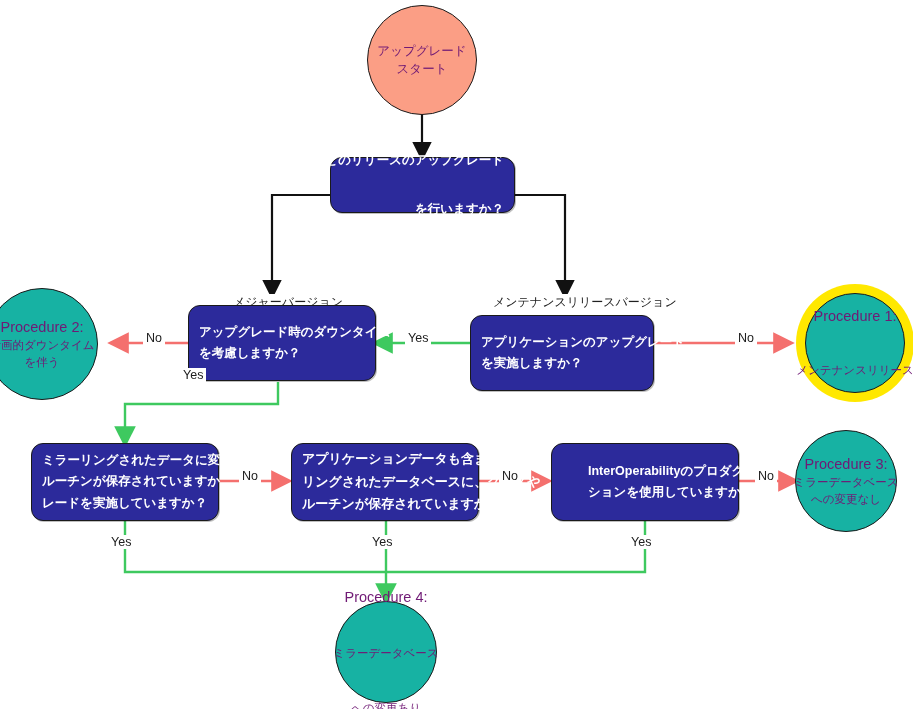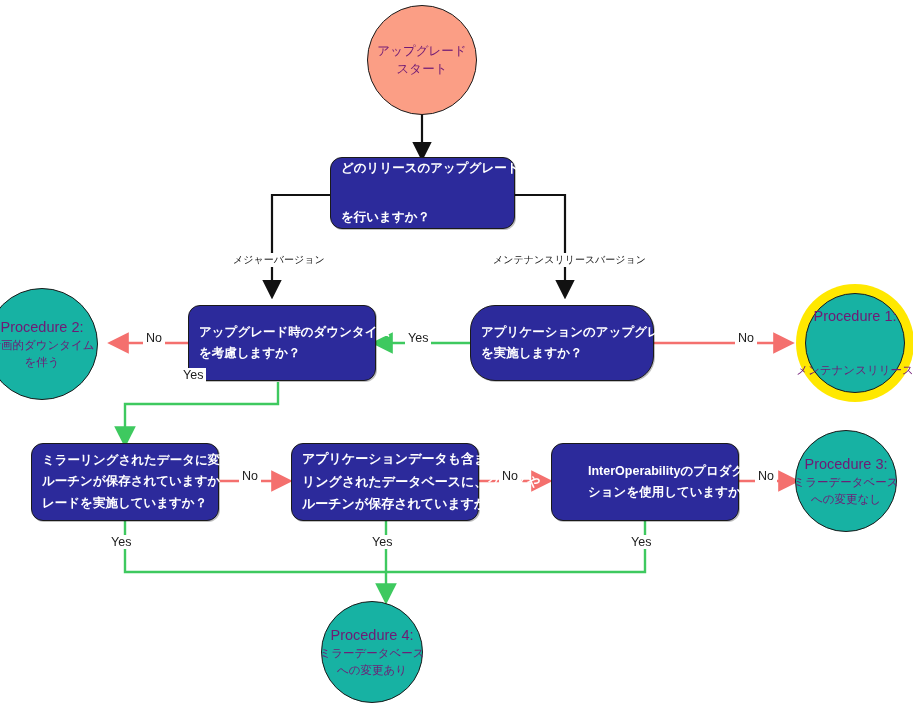--- a/index.html
+++ b/index.html
@@ -21,21 +21,21 @@
   .circle .t1{font-size:14.5px;line-height:1.35;}
   .circle .t2{font-size:11.5px;line-height:1.45;white-space:nowrap;}
   .start{background:#fb9e85;}
   .start .t2{font-size:12.5px;}
   .proc{background:#17b2a3;}
   .ring{box-shadow:0 0 0 9px #ffe800;}
 
   
   .elabel{position:absolute;font-size:12.5px;color:#202020;background:#ffffff;
           padding:0 3px;white-space:nowrap;}
-  .elabel.jp{font-size:10px;}
+  .elabel.jp{font-size:12px;margin-top:41px;}
 </style>
 </head>
 <body>
 
 <div id="canvas">
 
   <svg class="edges" viewBox="0 0 913 709">
     <defs>
       <marker id="ar-black" markerWidth="9" markerHeight="9" refX="7" refY="4.5" orient="auto">
         <path d="M0,0 L9,4.5 L0,9 z" fill="#111111"></path>
@@ -68,34 +68,34 @@
     <path d="M125,520 L125,572 L386,572" stroke="#3ec95f" stroke-width="2.4" fill="none"></path>
     <path d="M645,520 L645,572 L386,572" stroke="#3ec95f" stroke-width="2.4" fill="none"></path>
     <path d="M386,520 L386,600" stroke="#3ec95f" stroke-width="2.4" fill="none" marker-end="url(#ar-green)"></path>
   </svg>
 
   <div class="node circle start" style="left:367px;top:5px;width:110px;height:110px;">
     <div class="t2">アップグレード</div>
     <div class="t2">スタート</div>
   </div>
 
-  <div class="node box" style="left:330px;top:157px;width:185px;height:72px;align-items:flex-start;gap:28px;">
+  <div class="node box" style="left:330px;top:157px;width:185px;height:56px;align-items:flex-end;gap:28px;">
     <span class="ln">どのリリースのアップグレード</span>
     <span class="ln">を行いますか？</span>
   </div>
 
   <div class="elabel jp" style="left:230px;top:253px;">メジャーバージョン</div>
   <div class="elabel jp" style="left:490px;top:253px;">メンテナンスリリースバージョン</div>
 
   <div class="node box" style="left:188px;top:305px;width:188px;height:76px;align-items:flex-start;text-align:right;">
     <span class="ln">アップグレード時のダウンタイム</span>
     <span class="ln">を考慮しますか？</span>
   </div>
 
-  <div class="node box" style="left:470px;top:305px;width:184px;height:76px;align-items:flex-start;border-radius:25px;">
+  <div class="node box" style="left:470px;top:315px;width:184px;height:76px;align-items:flex-start;">
     <span class="ln">アプリケーションのアップグレード</span>
     <span class="ln">を実施しますか？</span>
   </div>
 
   <div class="elabel" style="left:735px;top:331px;">No</div>
   <div class="elabel" style="left:405px;top:331px;">Yes</div>
   <div class="elabel" style="left:143px;top:331px;">No</div>
   <div class="elabel" style="left:180px;top:368px;">Yes</div>
 
   <div class="node circle proc" style="left:-14px;top:288px;width:112px;height:112px;">
@@ -133,19 +133,19 @@
   <div class="elabel" style="left:108px;top:535px;">Yes</div>
   <div class="elabel" style="left:369px;top:535px;">Yes</div>
   <div class="elabel" style="left:628px;top:535px;">Yes</div>
 
   <div class="node circle proc" style="left:795px;top:430px;width:102px;height:102px;align-items:center;">
     <div class="t1">Procedure 3:</div>
     <div class="t2">ミラーデータベース</div>
     <div class="t2">への変更なし</div>
   </div>
 
-  <div class="node circle proc" style="left:321px;top:601px;width:102px;height:102px;">
+  <div class="node circle proc" style="left:335px;top:601px;width:102px;height:102px;gap:38px;">
     <div class="t1">Procedure 4:</div>
     <div class="t2">ミラーデータベース</div>
     <div class="t2">への変更あり</div>
   </div>
 
 </div>
 
 </body></html>

